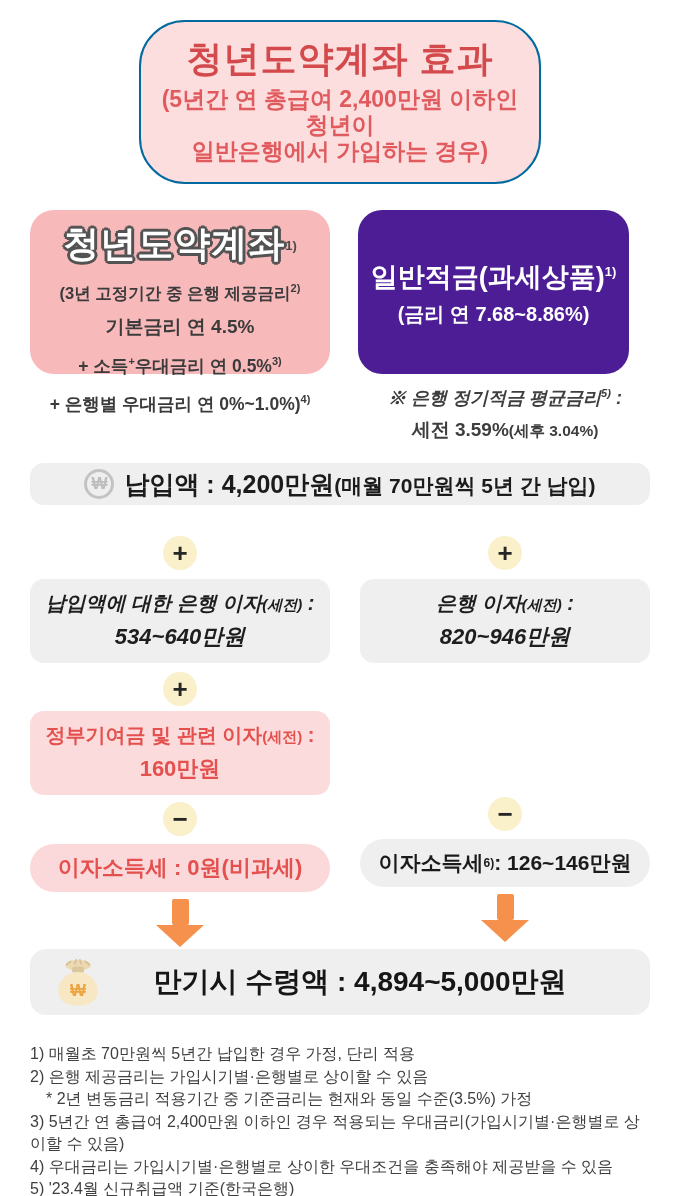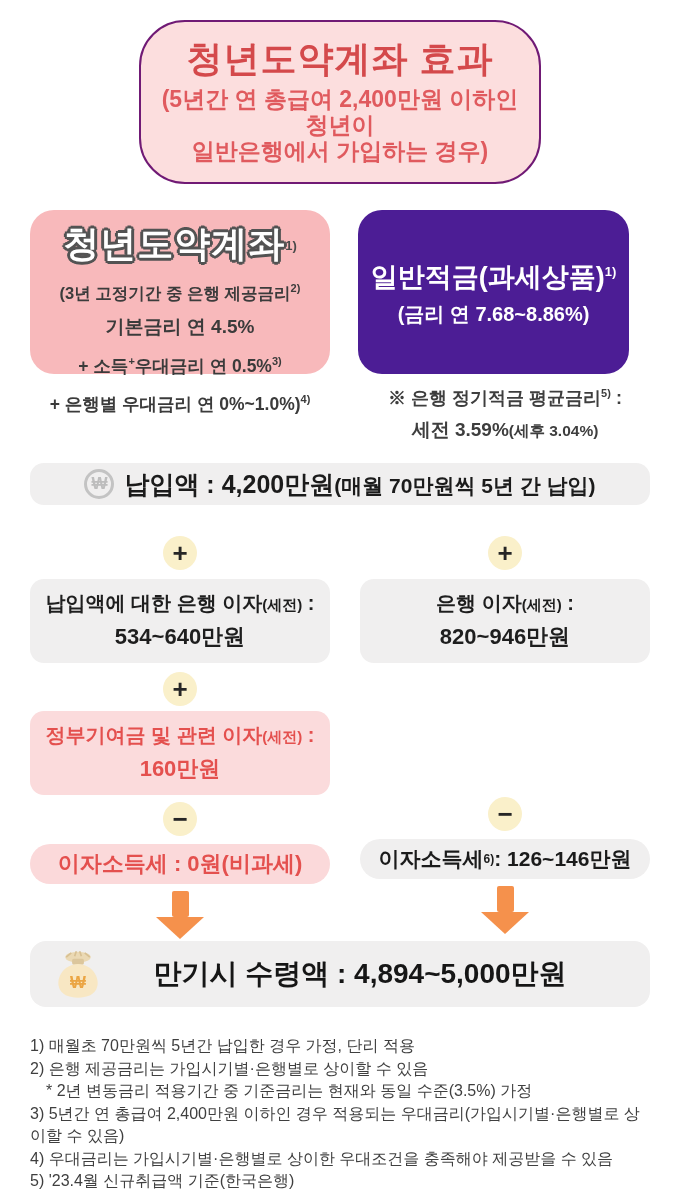--- a/index.html
+++ b/index.html
@@ -7,21 +7,21 @@
   body {
     width:680px; min-height:1196px;
     font-family:"Liberation Sans", sans-serif;
     color:#1b1b1b;
   }
   .page { width:680px; min-height:1196px; padding:20px 30px 30px 30px; background:#fff; }
 
   
   .header-box {
     width:402px; margin:0 auto;
-    background:#FCDEDE; border:2px solid #701a75; border-radius:46px;
+    background:#FCDEDE; border:2px solid #0369a1; border-radius:46px;
     padding:16px 18px 18px 18px; text-align:center;
   }
   .header-title { font-size:36px; font-weight:800; letter-spacing:1px; color:#D4494B; line-height:42px; }
   .header-sub { margin-top:6px; font-size:23px; font-weight:700; color:#E05A5E; line-height:26px; }
 
   
   .compare-row { display:flex; gap:28px; margin-top:26px; }
   .card { border-radius:24px; height:164px; }
   .card-pink { width:300px; background:#F8B9BB; text-align:center; padding-top:10px; color:#3B3B3B; }
   .card-dark { width:271px; background:#4c1d95; color:#fff; display:flex; flex-direction:column; justify-content:center; text-align:center; }
@@ -36,21 +36,21 @@
   .card-line.md { font-size:19px; }
   .card-line.xs { font-size:17.5px; }
   .card-line sup { font-size:11px; font-weight:700; }
   .plus-sup { font-size:12px; font-weight:800; vertical-align:super; }
   .dark-title { font-size:27px; font-weight:800; line-height:32px; }
   .dark-title sup { font-size:13px; }
   .dark-sub { font-size:20px; font-weight:700; margin-top:8px; }
 
   
   .note-row { margin-left:330px; width:290px; text-align:center; margin-top:12px; color:#3E3E3E; }
-  .note-l1 { font-size:18px; font-weight:700; }
+  .note-l1 { font-size:18px; font-weight:700;font-style:italic; }
   .note-l1 sup { font-size:11px; }
   .note-l2 { margin-top:7px; }
   .note-main { font-size:19px; font-weight:700; }
   .note-paren { font-size:15.5px; font-weight:700; }
 
   
   .wide-bar {
     width:620px; background:#F0EFEF; border-radius:14px;
     display:flex; align-items:center; justify-content:center; position:relative;
   }
@@ -72,29 +72,29 @@
     width:34px; height:34px; border-radius:50%; background:#FAF0CA;
     display:flex; align-items:center; justify-content:center;
     font-size:26px; font-weight:800; color:#262626; line-height:1;
   }
   .chip.mt { margin-top:9px; }
   .box {
     width:100%; height:84px; border-radius:14px; margin-top:9px;
     display:flex; flex-direction:column; align-items:center; justify-content:center;
     text-align:center;
   }
-  .box.gray { background:#F0EFEF; color:#1e1e1e; }
+  .box.gray { background:#F0EFEF; color:#1e1e1e;font-style:italic; }
   .box.pinkish { background:#FBDBDC; color:#E4504E; margin-top:5px; }
   .box-l1 { font-size:20px; font-weight:800; line-height:26px; }
   .box-l1 .paren { font-size:15px; }
   .box-l2 { font-size:22px; font-weight:800; margin-top:4px; }
   .spacer-right { height:127px; width:100%; }
   .chip.minus-mt { margin-top:7px; }
   .pill {
-    width:100%; height:40px; border-radius:26px; margin-top:8px;
+    width:100%; height:48px; border-radius:26px; margin-top:8px;
     display:flex; align-items:center; justify-content:center; text-align:center;
   }
   .pill.pinkish { background:#FBD9DA; color:#E4504E; font-size:22px; font-weight:800; }
   .pill.gray { background:#F0EFEF; color:#1b1b1b; font-size:21px; font-weight:800; }
   .pill.gray sup { font-size:12px; }
   .arrow { margin-top:7px; height:48px; display:flex; flex-direction:column; align-items:center; }
   .arrow .stem { width:17px; height:26px; background:#F5914C; border-radius:2px; }
   .arrow .head { width:0; height:0; border-left:24px solid transparent; border-right:24px solid transparent; border-top:22px solid #F5914C; }
 
   

